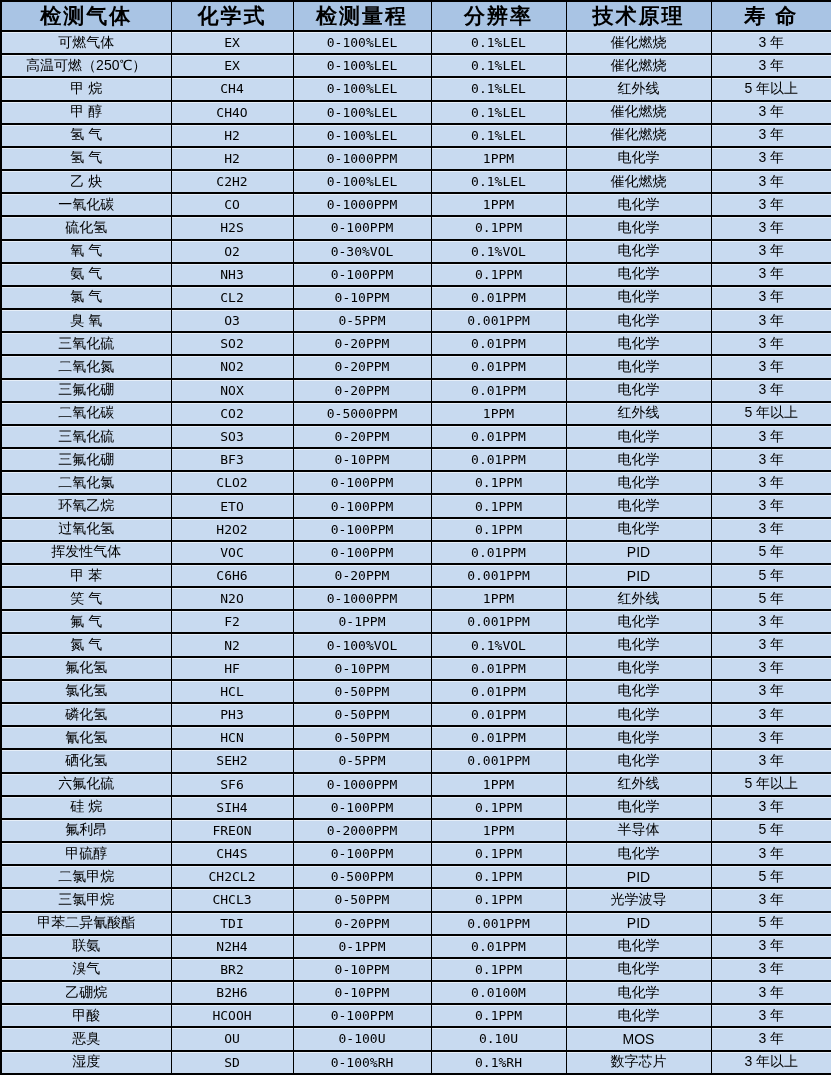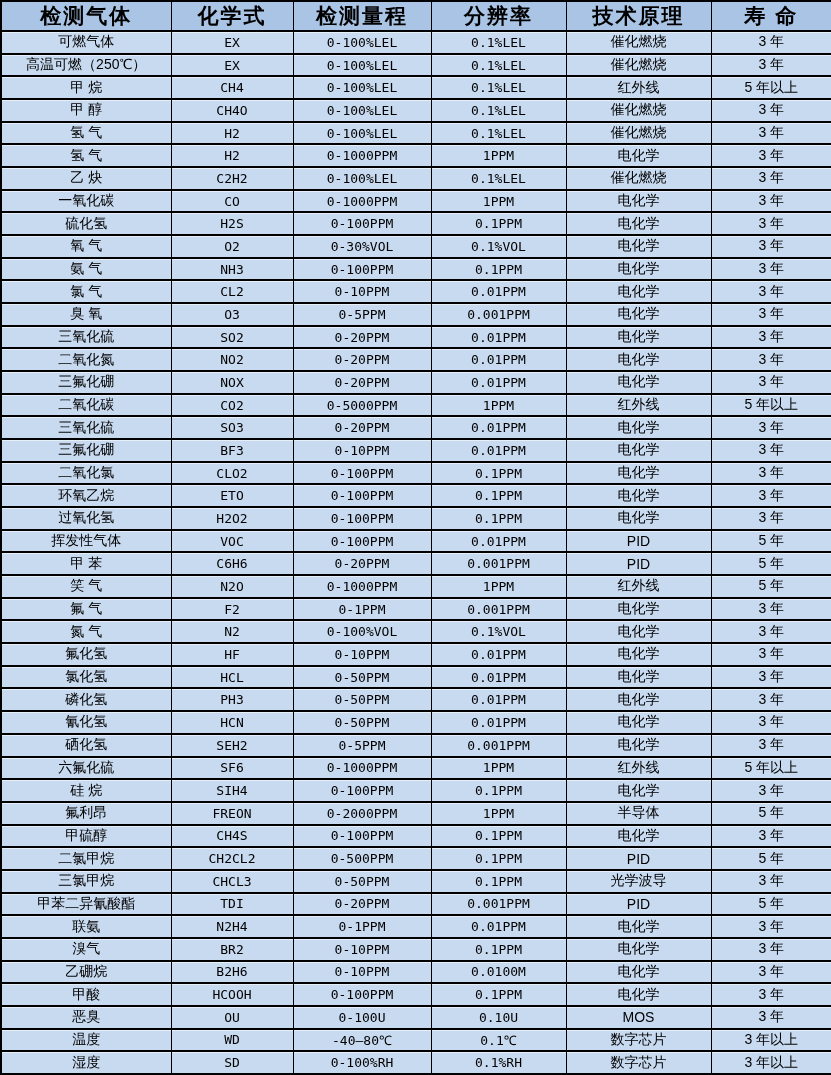--- a/index.html
+++ b/index.html
@@ -420,28 +420,20 @@
       </tr>
       <tr>
         <td>恶臭</td>
         <td class="mono">OU</td>
         <td class="mono">0-100U</td>
         <td class="mono">0.10U</td>
         <td>MOS</td>
         <td>3 年</td>
       </tr>
       <tr>
-        <td>温度</td>
-        <td class="mono">WD</td>
-        <td class="mono">-40—80℃</td>
-        <td class="mono">0.1℃</td>
-        <td>数字芯片</td>
-        <td>3 年以上</td>
-      </tr>
-      <tr>
         <td>湿度</td>
         <td class="mono">SD</td>
         <td class="mono">0-100%RH</td>
         <td class="mono">0.1%RH</td>
         <td>数字芯片</td>
         <td>3 年以上</td>
       </tr>
     </tbody>
 </table>
 

